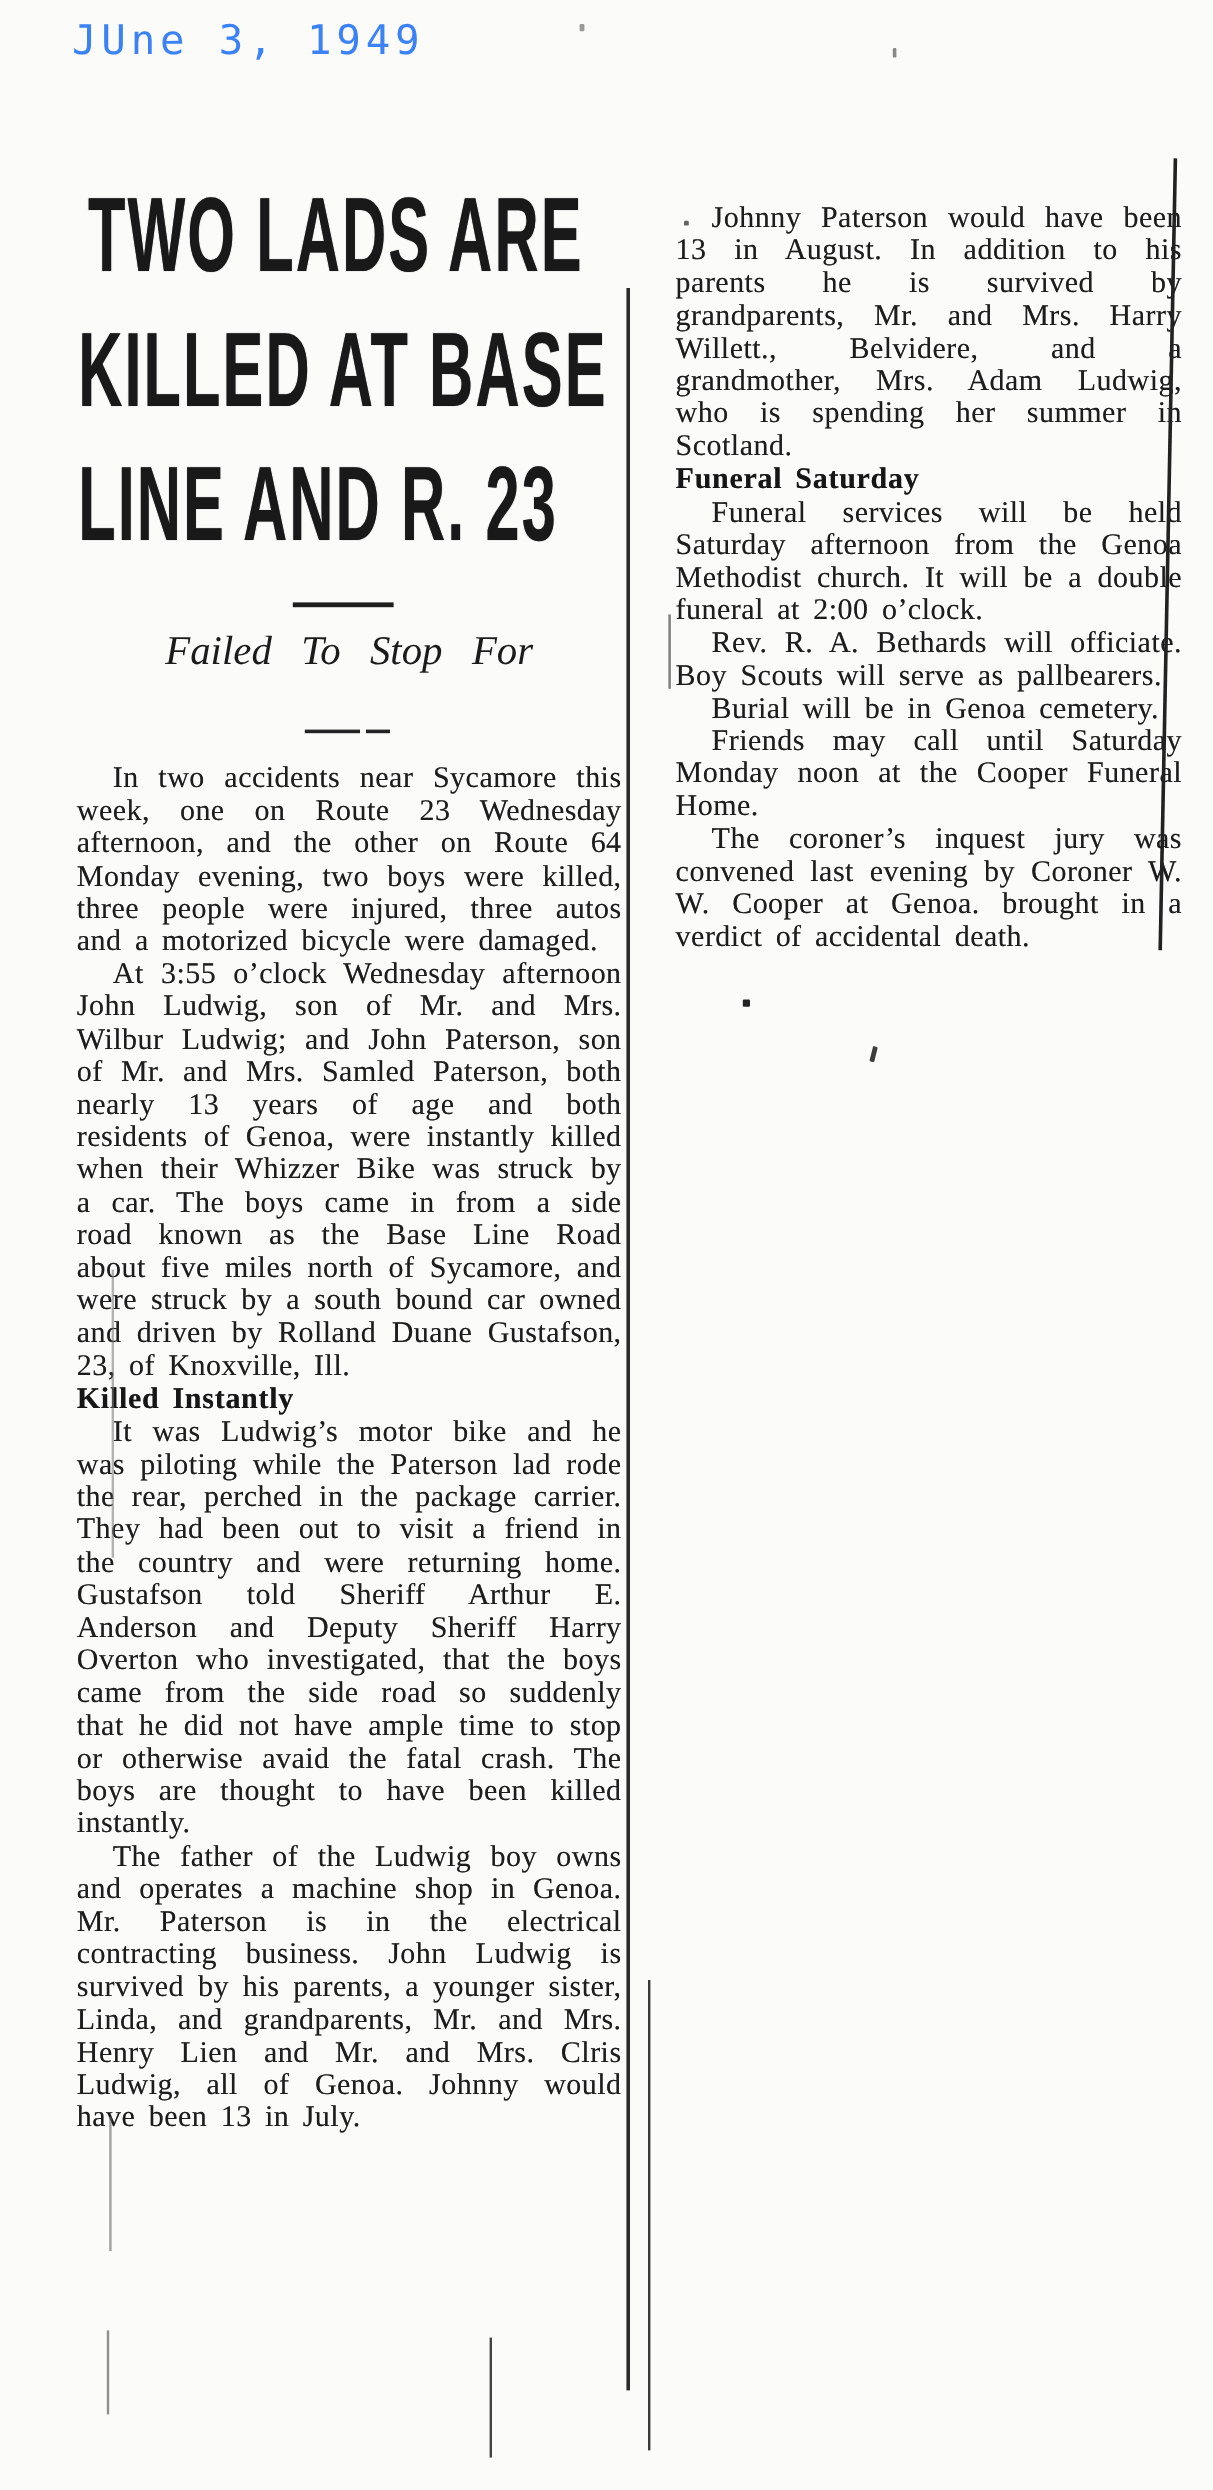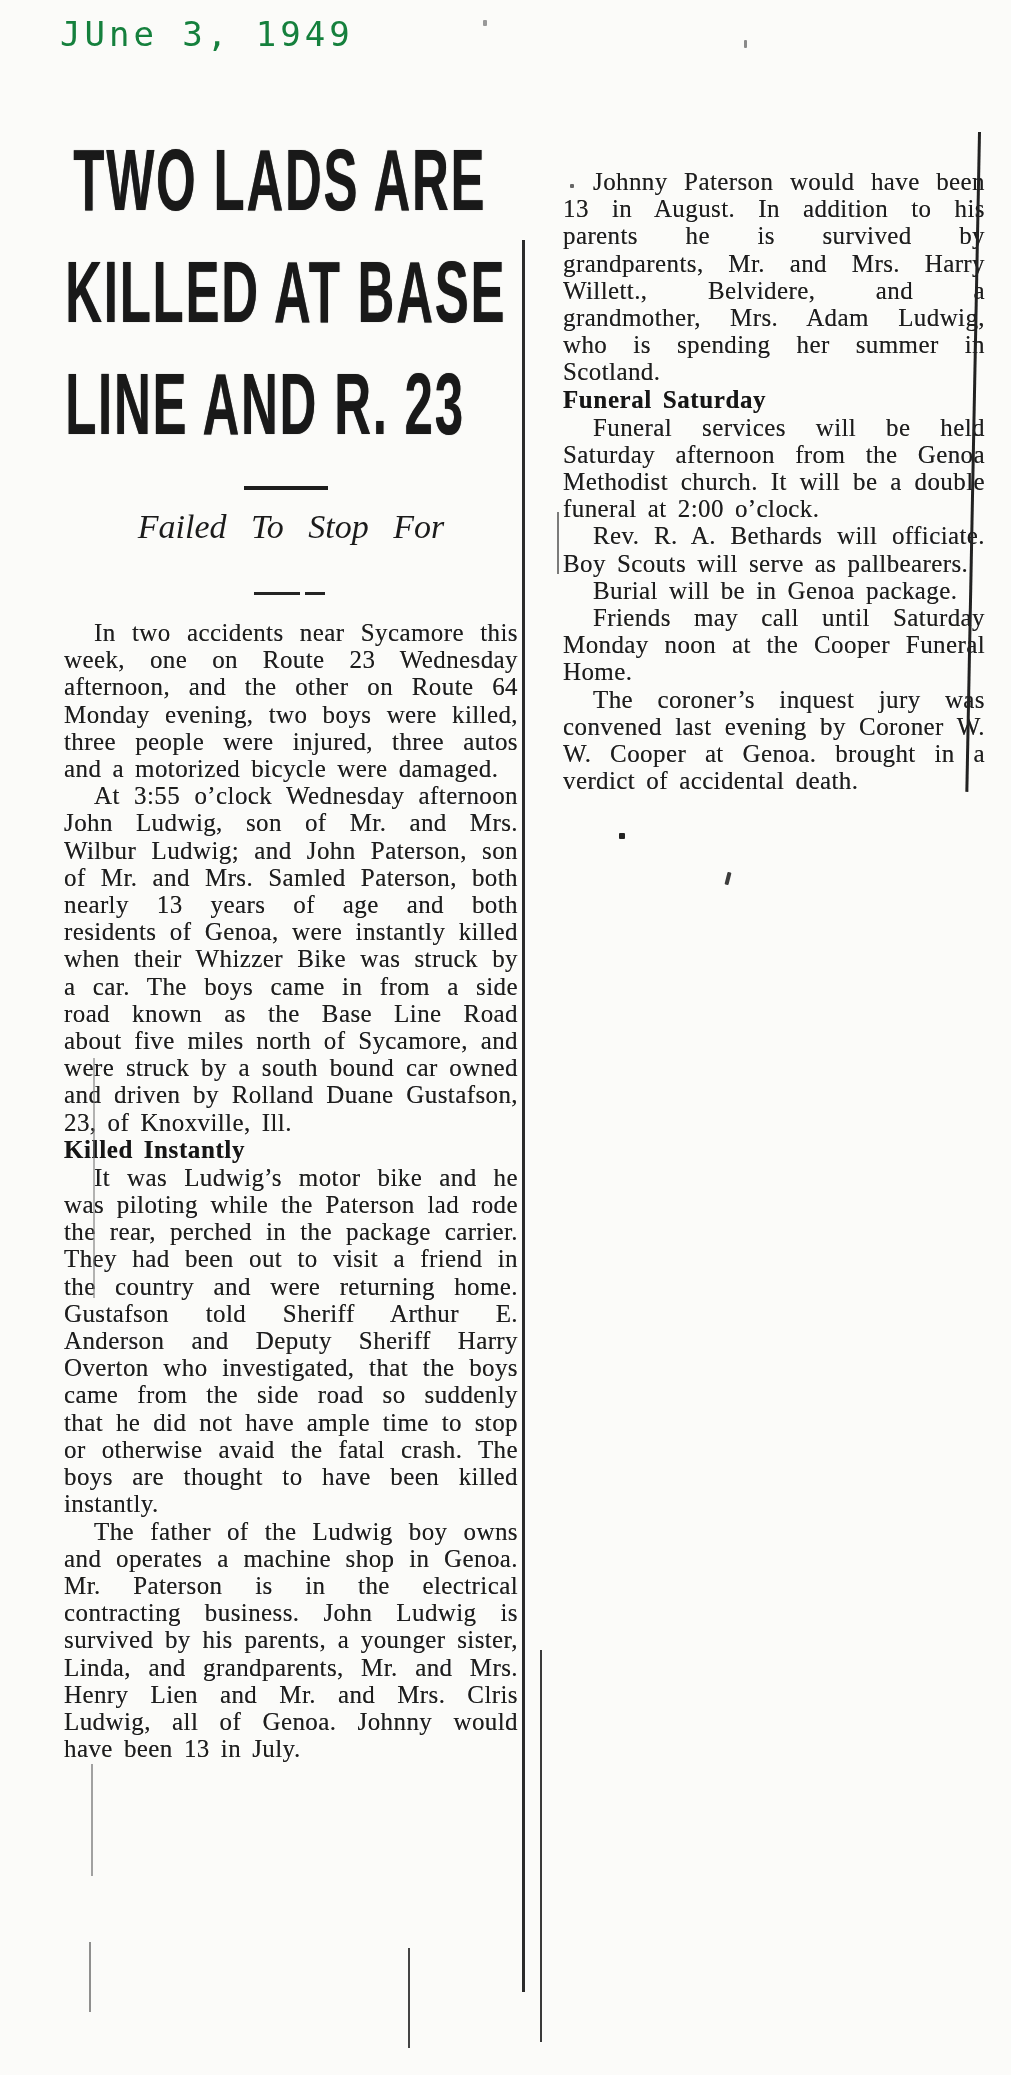--- a/index.html
+++ b/index.html
@@ -9,27 +9,27 @@
     position:relative;
     overflow:hidden;
     font-family:"Liberation Serif", serif;
     color:#1c1c1c;
   }
 
   
   .date {
     position:absolute; left:60px; top:14px;
     font-family:"DejaVu Sans Mono", monospace;
-    font-size:34px; letter-spacing:4px; color:#15803d;
+    font-size:34px; letter-spacing:4px; color:#3b82f6;
     white-space:nowrap;
   }
 
   
   .col-left {
-    position:absolute; left:64px; top:124px; width:454px;
+    position:absolute; left:64px; top:140px; width:454px;
   }
   .headline { color:#191919; }
   .hl-line {
     font-family:"Liberation Sans", sans-serif;
     font-weight:700;
     font-size:88px; line-height:112px;
     letter-spacing:3px; white-space:nowrap;
     display:block;
     transform:scaleX(0.58); transform-origin:0 50%;
     text-shadow:0 0 1px rgba(20,20,20,.7);
@@ -121,21 +121,21 @@
     <p>The father of the Ludwig boy owns and operates a machine shop in Genoa. Mr. Paterson is in the electrical contracting business. John Ludwig is survived by his parents, a younger sister, Linda, and grandparents, Mr. and Mrs. Henry Lien and Mr. and Mrs. Clris Ludwig, all of Genoa. Johnny would have been 13 in July.</p>
   </div>
 </div>
 
 <div class="col-right">
   <div class="bodytext">
     <p>Johnny Paterson would have been 13 in August. In addition to his parents he is survived by grandparents, Mr. and Mrs. Harry Willett., Belvidere, and a grandmother, Mrs. Adam Ludwig, who is spending her summer in Scotland.</p>
     <div class="sec-head">Funeral Saturday</div>
     <p>Funeral services will be held Saturday afternoon from the Genoa Methodist church. It will be a double funeral at 2:00 o’clock.</p>
     <p>Rev. R. A. Bethards will officiate. Boy Scouts will serve as pallbearers.</p>
-    <p>Burial will be in Genoa package.</p>
+    <p>Burial will be in Genoa cemetery.</p>
     <p>Friends may call until Saturday Monday noon at the Cooper Funeral Home.</p>
     <p>The coroner’s inquest jury was convened last evening by Coroner W. W. Cooper at Genoa. brought in a verdict of accidental death.</p>
   </div>
 </div>
 
 <div class="vrule" id="rule-col1a"></div>
 <div class="vrule" id="rule-col1b"></div>
 <div class="vrule" id="rule-col1c"></div>
 <div class="vrule" id="rule-col2"></div>
 <div class="vrule" id="mark-left1"></div>

